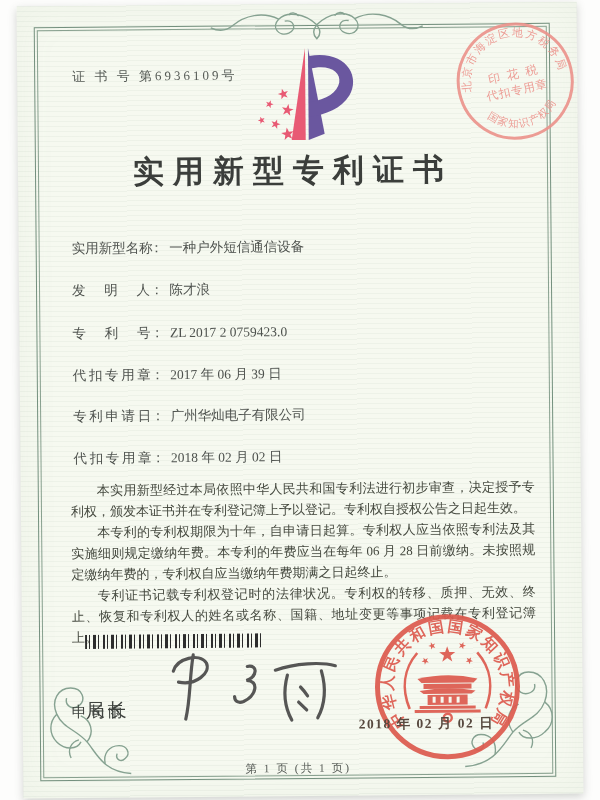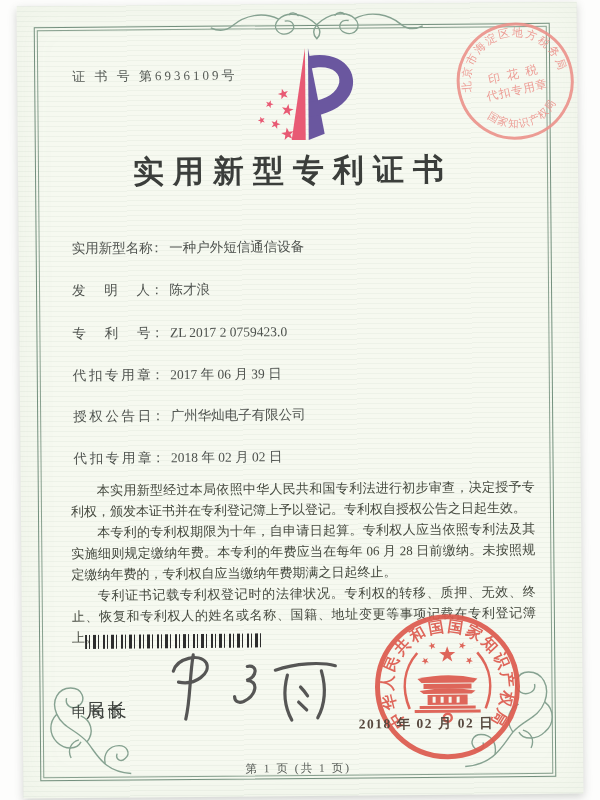--- a/index.html
+++ b/index.html
@@ -115,21 +115,21 @@
     <div class="field-row f1">
       <span class="field-label">发明人</span><span class="field-colon">：</span><span>陈才浪</span>
     </div>
     <div class="field-row f2">
       <span class="field-label">专利号</span><span class="field-colon">：</span><span>ZL 2017 2 0759423.0</span>
     </div>
     <div class="field-row f3">
       <span class="field-label">代扣专用章</span><span class="field-colon">：</span><span>2017 年 06 月 39 日</span>
     </div>
     <div class="field-row f4">
-      <span class="field-label">授权公告日</span><span class="field-colon">：</span><span>广州华灿电子有限公司</span>
+      <span class="field-label">专利申请日</span><span class="field-colon">：</span><span>广州华灿电子有限公司</span>
     </div>
     <div class="field-row f5">
       <span class="field-label">代扣专用章</span><span class="field-colon">：</span><span>2018 年 02 月 02 日</span>
     </div>
 
     <div class="abs body-text">
       <p>本实用新型经过本局依照中华人民共和国专利法进行初步审查，决定授予专利权，颁发本证书并在专利登记簿上予以登记。专利权自授权公告之日起生效。</p>
       <p>本专利的专利权期限为十年，自申请日起算。专利权人应当依照专利法及其实施细则规定缴纳年费。本专利的年费应当在每年 06 月 28 日前缴纳。未按照规定缴纳年费的，专利权自应当缴纳年费期满之日起终止。</p>
       <p>专利证书记载专利权登记时的法律状况。专利权的转移、质押、无效、终止、恢复和专利权人的姓名或名称、国籍、地址变更等事项记载在专利登记簿上。</p>
     </div>

